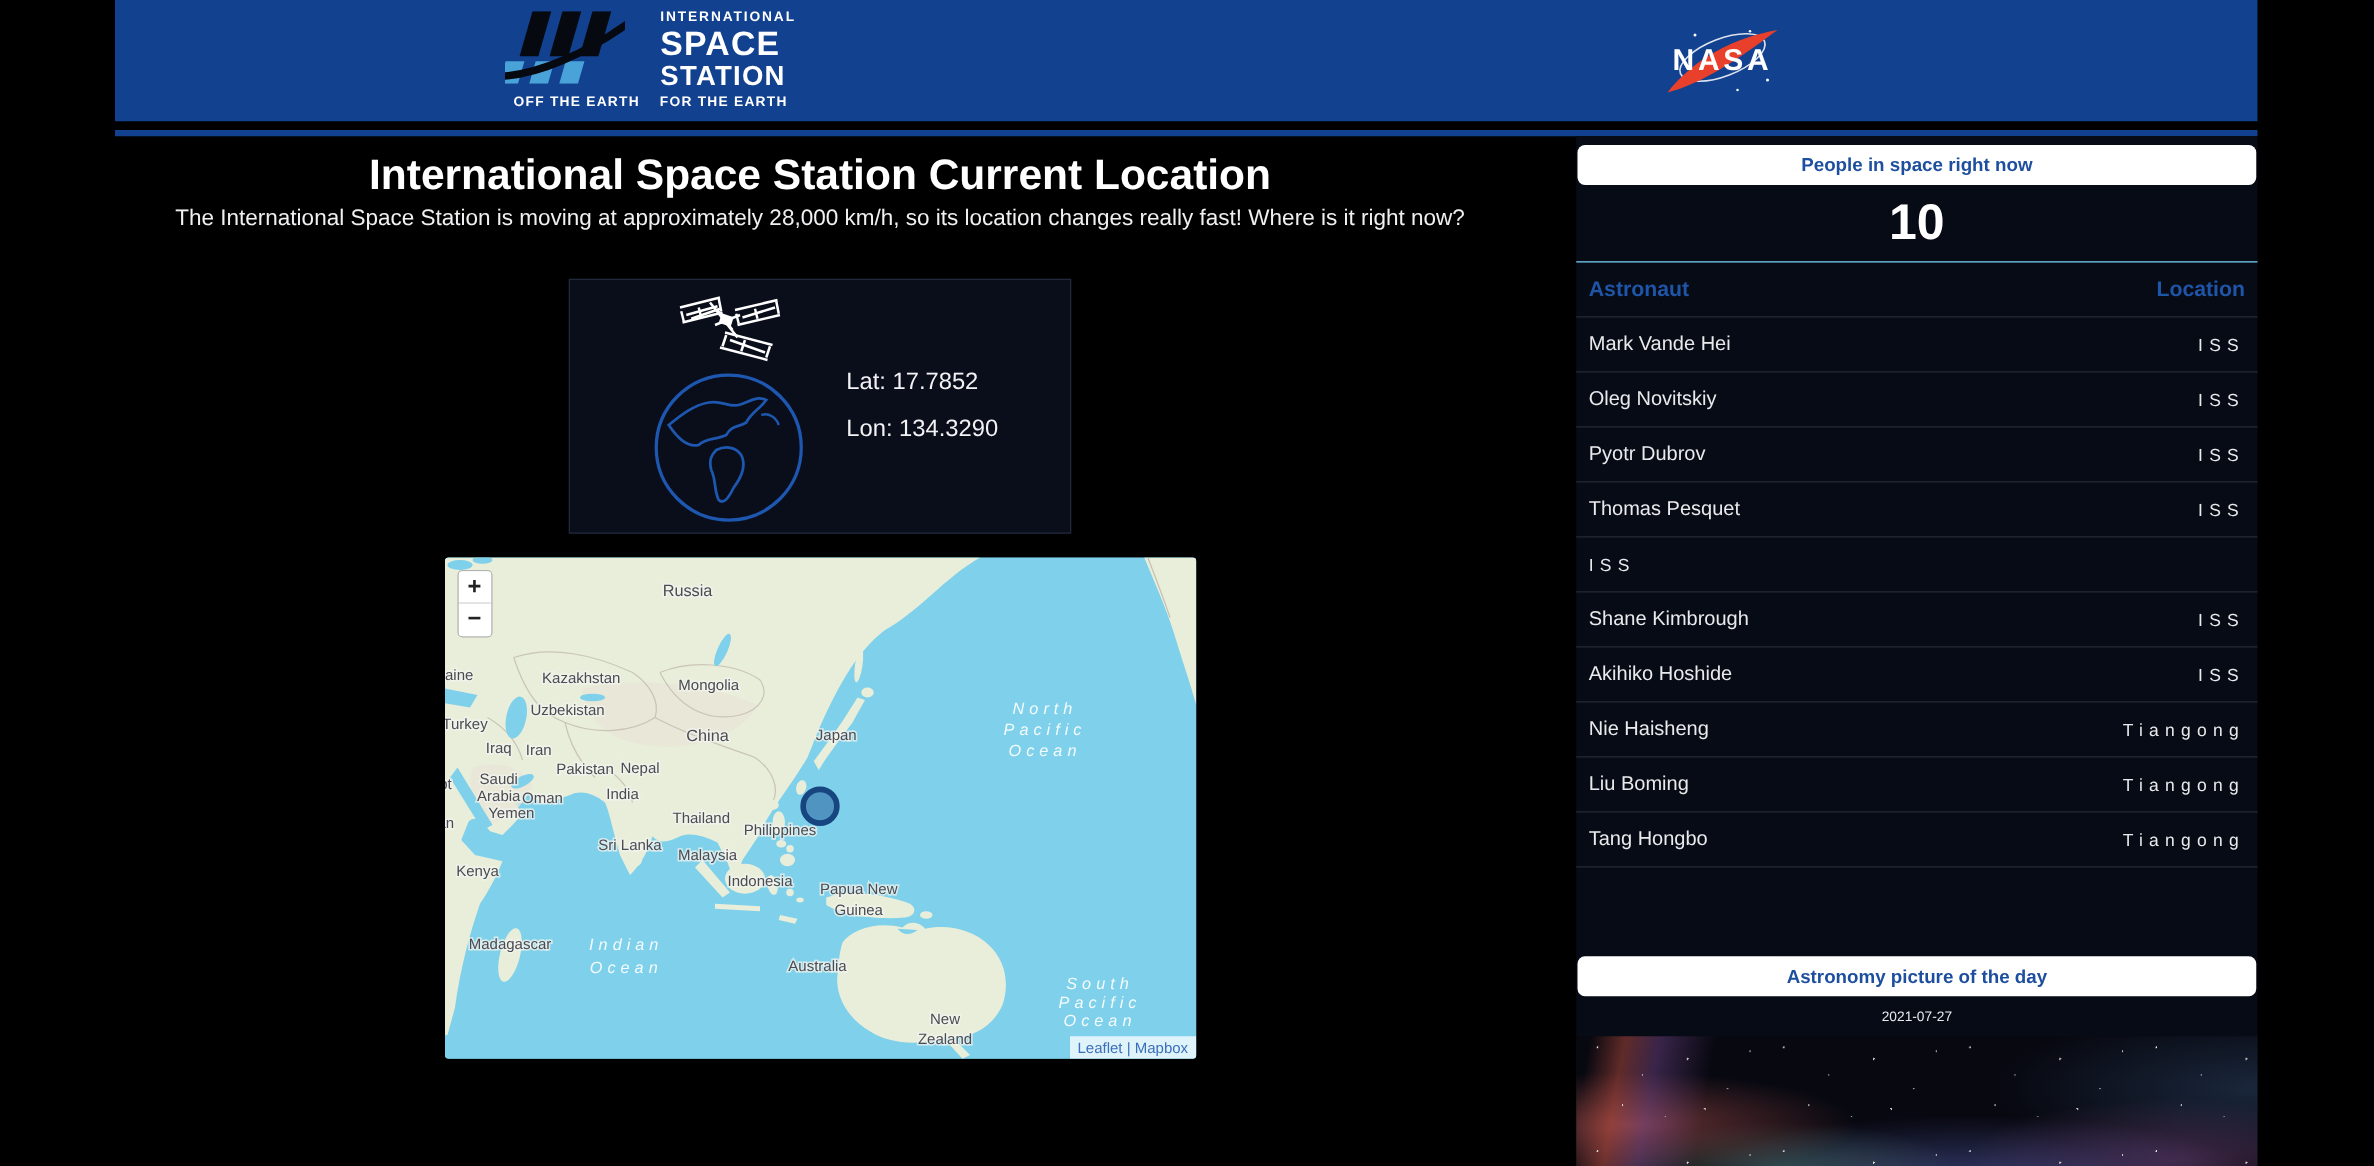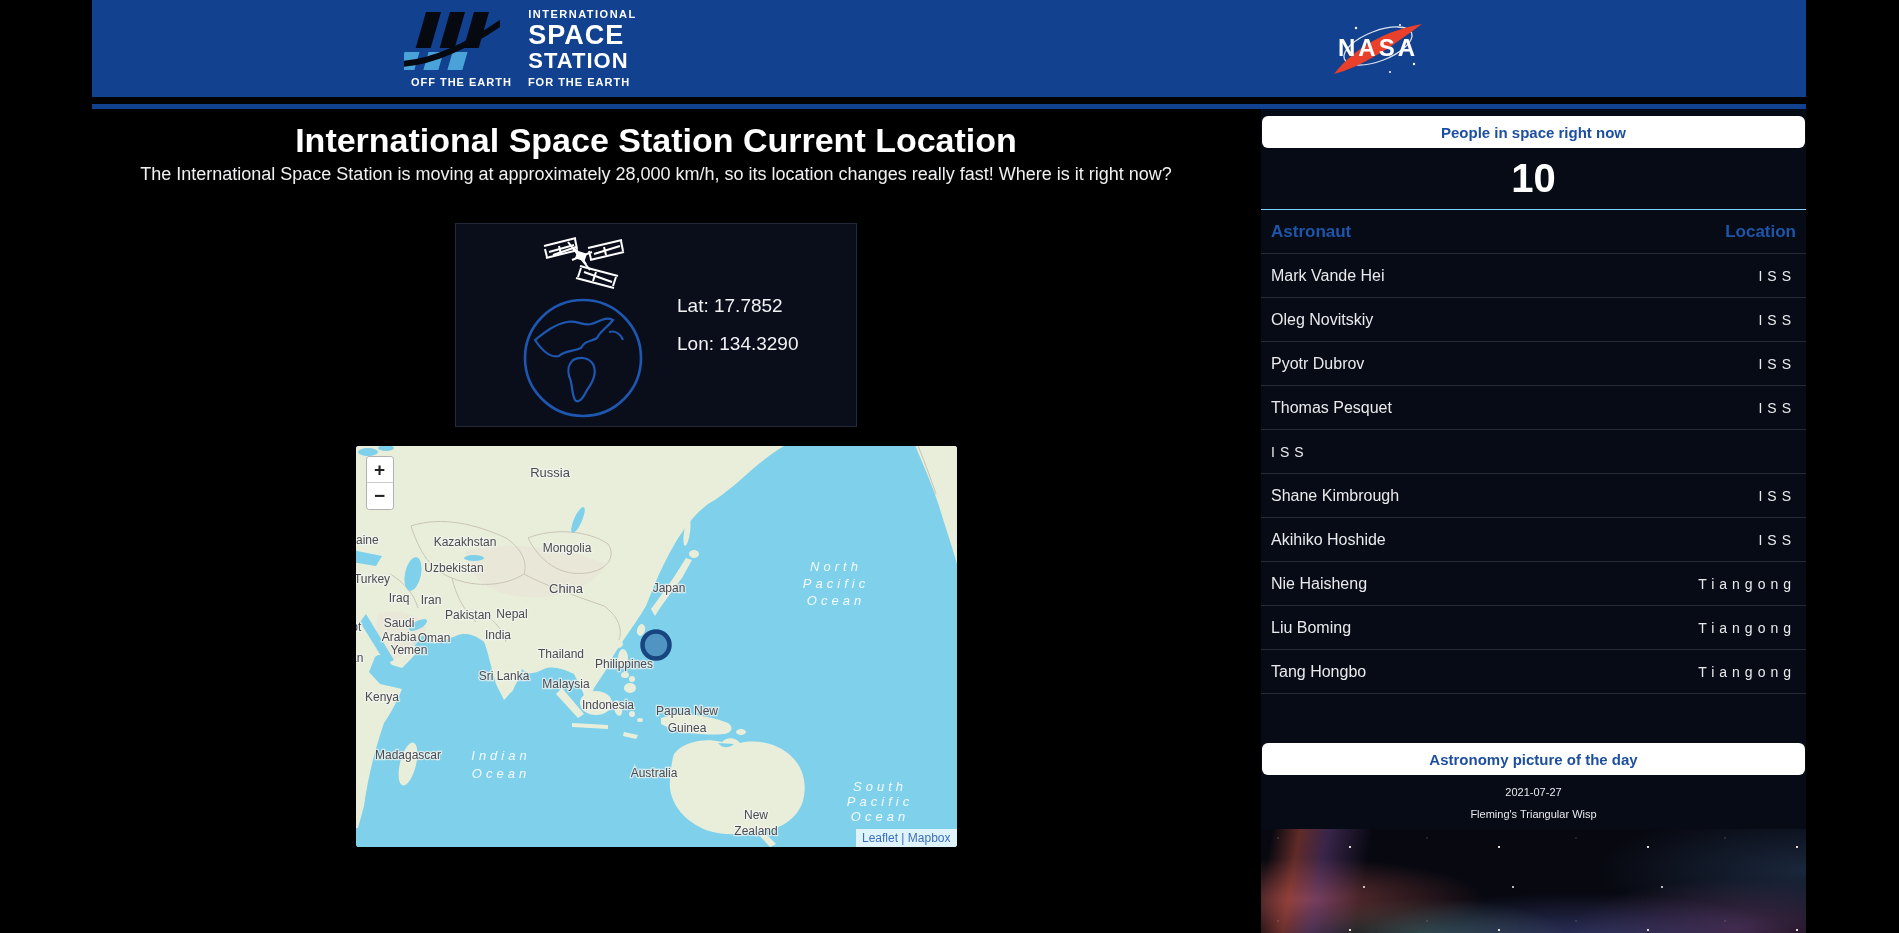--- a/index.html
+++ b/index.html
@@ -4,21 +4,21 @@
 <style>
   * { margin:0; padding:0; box-sizing:border-box; }
   html,body { width:1899px; height:933px; overflow:hidden; background:#000;
               font-family:"Liberation Sans", sans-serif; }
   .container { width:1714px; margin-left:92px; }
 
   
   .banner { height:97px; background:#11418f; display:flex; }
   .banner-half { flex:1; display:flex; align-items:center; justify-content:center; }
   .iss-logo { display:flex; flex-direction:column; align-items:center; }
-  .iss-logo-top { display:flex; align-items:center; gap:28px; }
+  .iss-logo-top { display:flex; align-items:flex-start; gap:28px; }
   .iss-bars { width:96px; height:58px; }
   .iss-wordmark { color:#fff; line-height:1; }
   .iss-word-small { font-size:11px; font-weight:bold; letter-spacing:1.5px; }
   .iss-word-big { font-size:27px; font-weight:bold; letter-spacing:1px; margin-top:2px; }
   .iss-word-mid { font-size:22px; font-weight:bold; letter-spacing:1px; margin-top:1px; }
   .iss-tagline { display:flex; gap:16px; color:#fff; font-size:11px; font-weight:bold;
                  letter-spacing:1px; margin-top:4px; }
   .blue-line { height:5px; background:#11418f; margin-top:7px; }
 
   
@@ -359,17 +359,16 @@
         <div class="t-row">
           <div class="t-name">Tang Hongbo</div>
           <div class="t-loc">Tiangong</div>
         </div>
       </div>
 
       <div class="sidebar-spacer"></div>
 
       <div class="white-banner">Astronomy picture of the day</div>
       <div class="apod-date">2021-07-27</div>
-      <div class="apod-title">Fleming's Triangular Wisp</div>
       <div class="apod-image"></div>
     </aside>
   </div>
 </div>
 
 </body></html>

